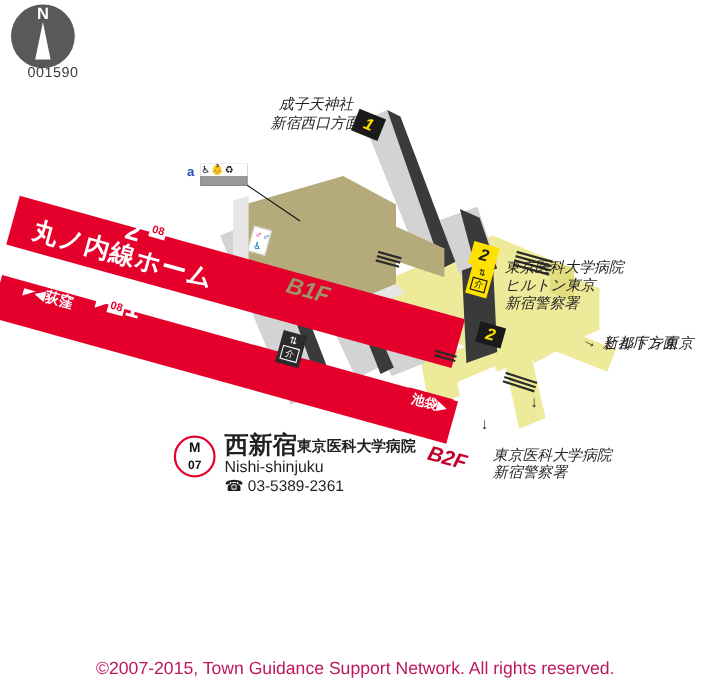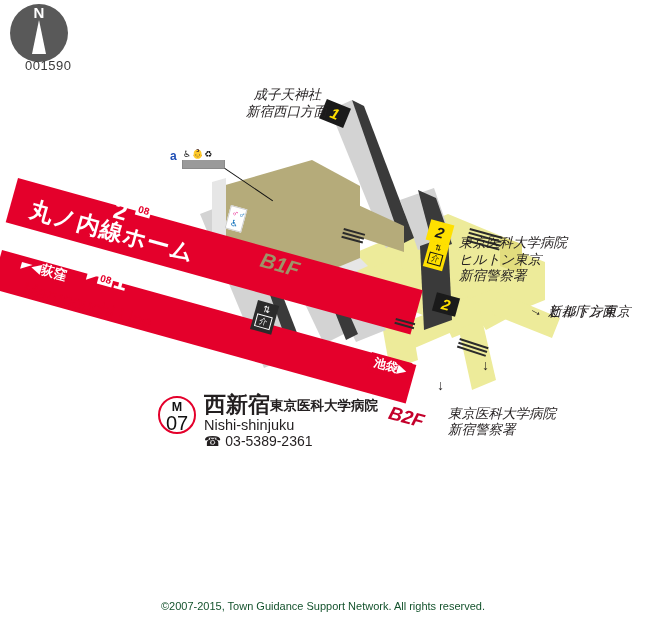--- a/index.html
+++ b/index.html
@@ -27,21 +27,21 @@
   .exit{position:absolute;background:#1a1a1a;color:#ffe000;font-weight:bold;
         font-style:italic;font-size:15px;display:flex;align-items:center;
         justify-content:center;}
   .exit.y{background:#ffe000;color:#1a1a1a;}
 
   
   #station{left:158px;top:392px;width:250px;}
   #stn-badge{position:absolute;left:0;top:4px;width:38px;height:38px;border-radius:50%;
      border:2.6px solid #e4002b;box-sizing:border-box;color:#111;text-align:center;}
   #stn-line{display:block;font-size:12.5px;font-weight:bold;line-height:15px;margin-top:2px;}
-  #stn-num{display:block;font-size:20px;font-weight:normal;line-height:16px;}
+  #stn-num{display:block;font-size:11px;font-weight:bold;line-height:16px;}
   #stn-jp{position:absolute;left:46px;top:0px;font-size:22px;font-weight:bold;line-height:26px;}
   #stn-kana{font-size:13.5px;font-weight:bold;vertical-align:2px;}
   #stn-en{position:absolute;left:46px;top:25px;font-size:14.5px;line-height:17px;text-align:center;}
   #stn-tel{position:absolute;left:46px;top:41px;font-size:14px;line-height:17px;}
 
   
   #callout{left:170px;top:149px;}
   #callout-box{position:absolute;left:12px;top:0;width:43px;height:20px;background:#9a9a9a;
       border:1px solid #8a8a8a;box-sizing:border-box;}
   #callout-icons{position:absolute;left:12px;top:0;width:43px;height:11px;background:#ffffff;
@@ -56,22 +56,22 @@
       box-sizing:border-box;}
   #wc-chip .f1{position:absolute;left:2px;top:2px;font-size:9px;line-height:9px;color:#e4007f;}
   #wc-chip .f2{position:absolute;left:9px;top:2px;font-size:9px;line-height:9px;color:#0068b7;}
   #wc-chip .f3{position:absolute;left:3px;top:12px;font-size:9px;line-height:9px;color:#0068b7;}
 
   .arrow-s{position:absolute;font-size:14px;color:#231f20;line-height:14px;}
 
   .stair{position:absolute;}
   .stair i{display:block;background:#2b2b2b;height:1.6px;margin-bottom:2.4px;}
 
-  #footer{position:absolute;left:0;right:0;top:600px;text-align:center;font-size:11px;
-          color:#14532d;}
+  #footer{position:absolute;left:0;right:0;top:600px;text-align:center;font-size:16px;
+          color:#be185d;}
 
   .ikebukuro{position:absolute;background:#e4002b;color:#fff;font-weight:bold;font-size:12px;
      padding:1px 4px 2px 5px;white-space:nowrap;}
   .floor-tag{position:absolute;font-weight:bold;font-style:italic;white-space:nowrap;}
 </style>
 </head>
 <body>
 
 <div class="abs" id="compass">
   <div class="needle-tri"></div>

